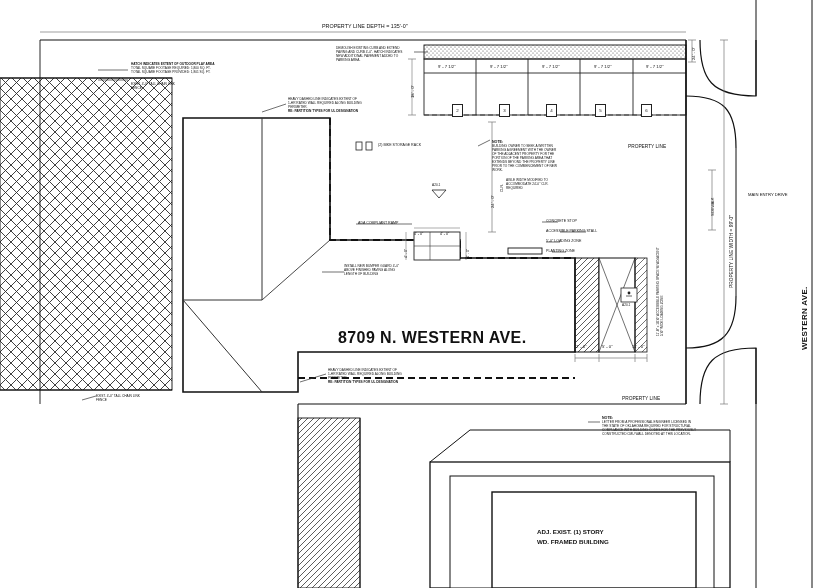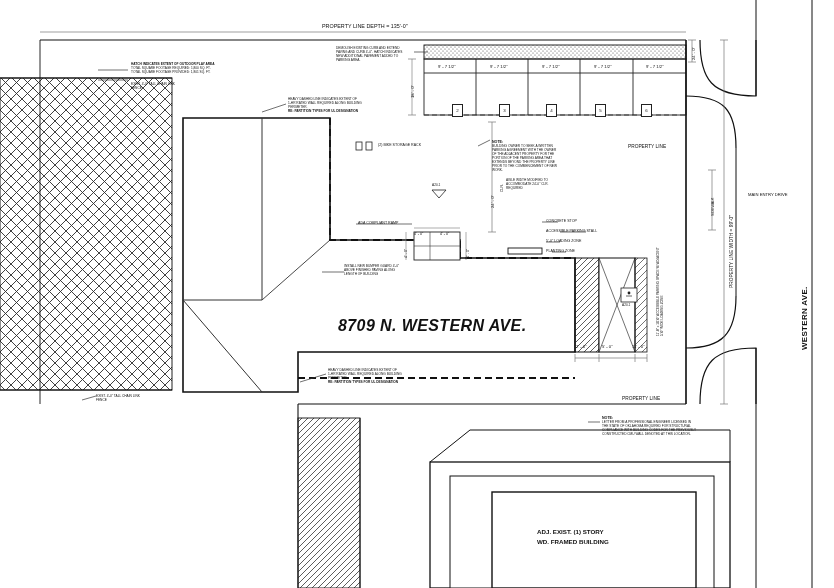--- a/index.html
+++ b/index.html
@@ -339,18 +339,18 @@
 
   <div class="t t4" style="left:576px;top:344px;">2' - 0"</div>
   <div class="t t4" style="left:602px;top:344px;">5' - 0"</div>
   <div class="t t4" style="left:632px;top:344px;">11' - 0"</div>
 
   <div class="t t35" style="left:414px;top:232px;">4' - 0"</div>
   <div class="t t35" style="left:440px;top:232px;">4' - 0"</div>
   <div class="t t35 vert" style="left:404px;top:258px;transform:rotate(-90deg);">4' - 0"</div>
   <div class="t t35 vert" style="left:466px;top:258px;transform:rotate(-90deg);">4' - 0"</div>
 
-  <div class="t t16 b" style="left:338px;top:316px;font-style:italic;">8709 N. WESTERN AVE.</div>
+  <div class="t t16 b" style="left:338px;top:328px;">8709 N. WESTERN AVE.</div>
 
   <div class="t t6 b" style="left:537px;top:528px;">ADJ. EXIST. (1) STORY</div>
   <div class="t t6 b" style="left:537px;top:538px;">WD. FRAMED BUILDING</div>
 
 </div>
 
 </body></html>

